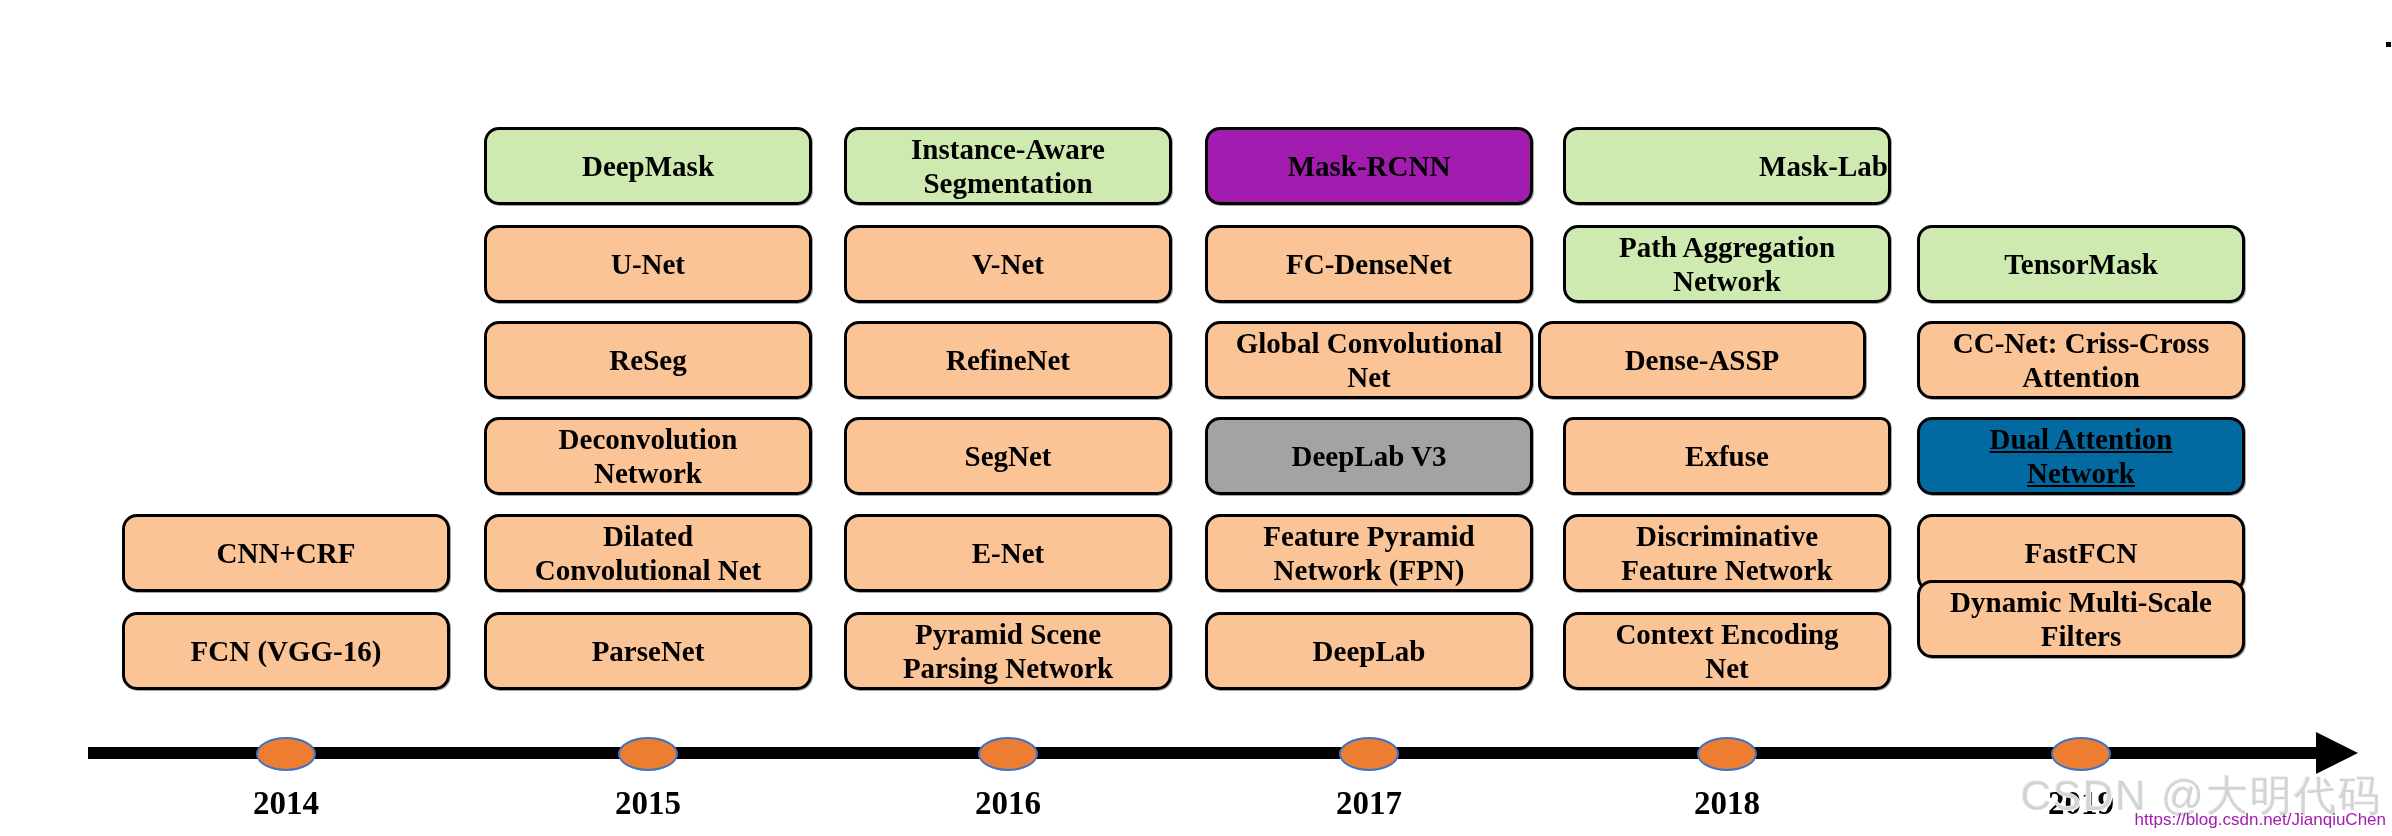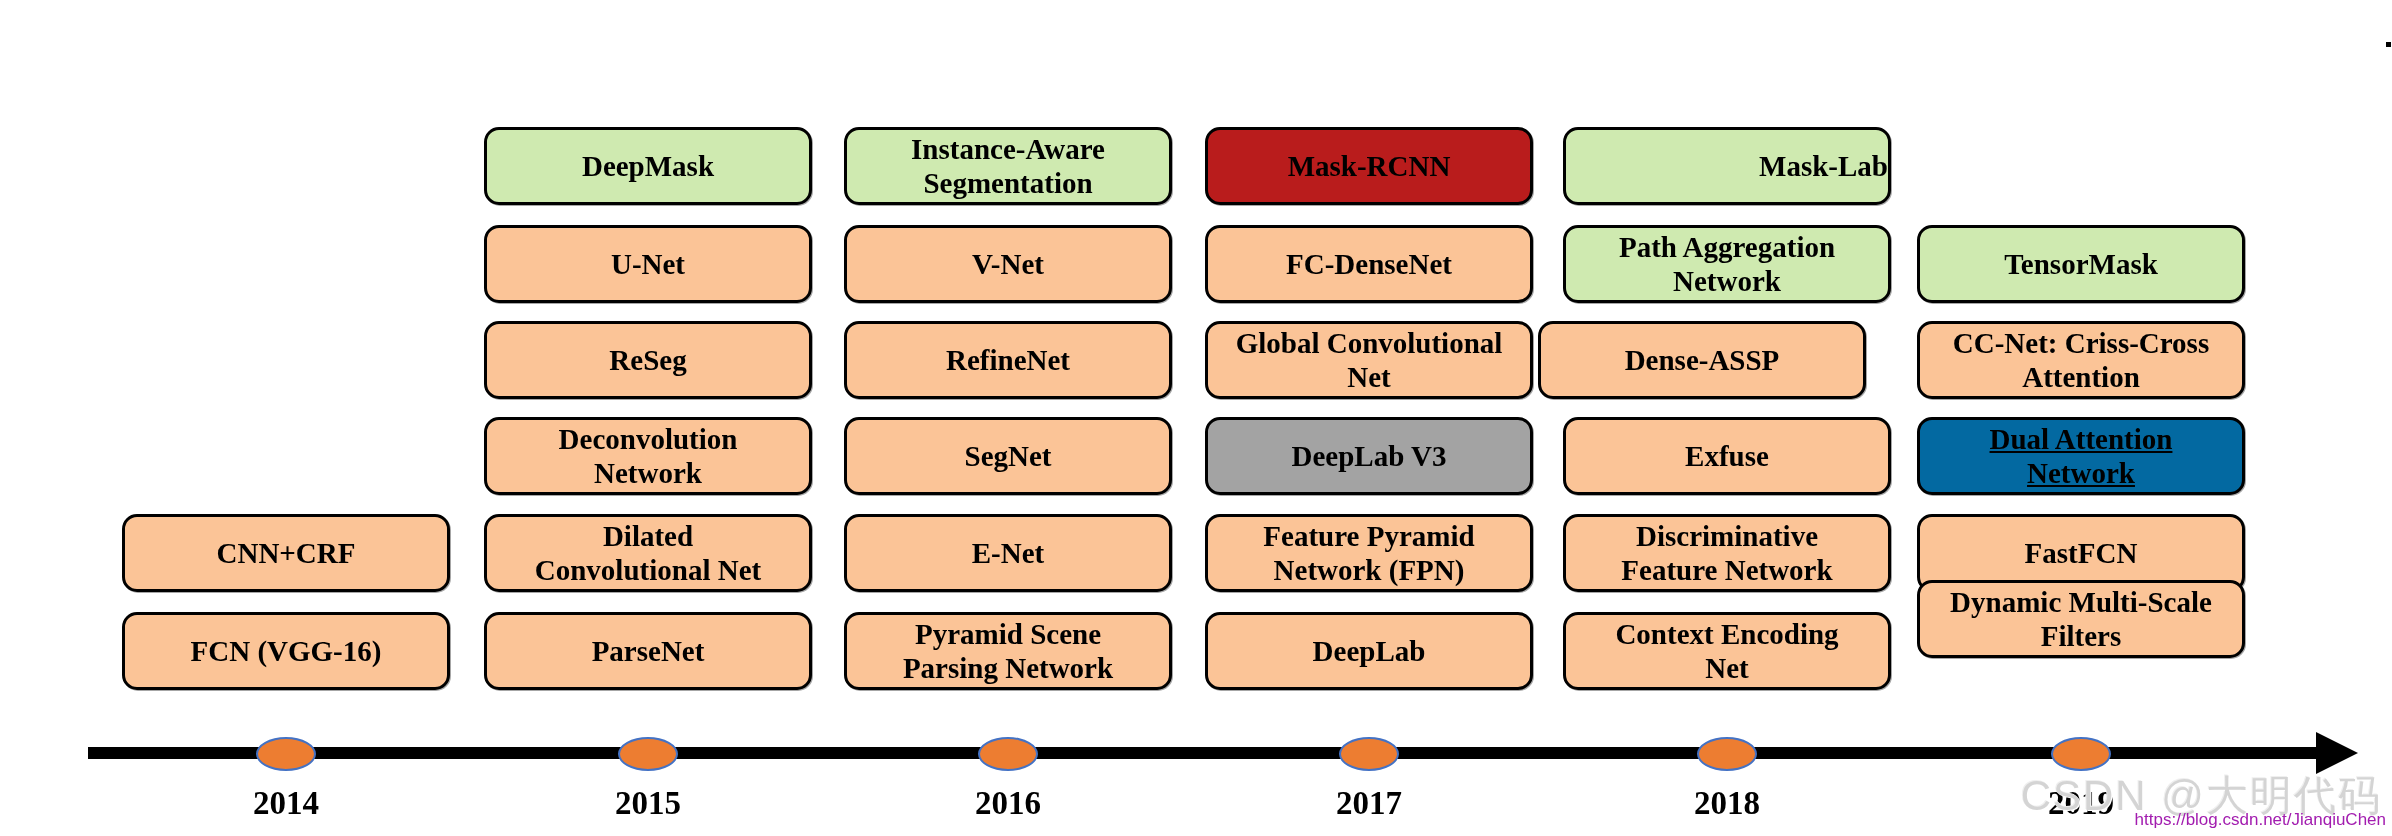--- a/index.html
+++ b/index.html
@@ -137,21 +137,21 @@
       </div>
       <div class="net-box" style="left: 844px; top: 417px; background: rgb(251, 196, 151);">
         <span>SegNet</span>
       </div>
       <div class="net-box" style="left: 844px; top: 514px; background: rgb(251, 196, 151);">
         <span>E-Net</span>
       </div>
       <div class="net-box" style="left: 844px; top: 612px; background: rgb(251, 196, 151);">
         <span>Pyramid Scene Parsing Network</span>
       </div>
-      <div class="net-box" style="left: 1205px; top: 127px; background: #b91c1c;">
+      <div class="net-box" style="left: 1205px; top: 127px; background: #a21caf;">
         <span>Mask-RCNN</span>
       </div>
       <div class="net-box" style="left: 1205px; top: 225px; background: rgb(251, 196, 151);">
         <span>FC-DenseNet</span>
       </div>
       <div class="net-box" style="left: 1205px; top: 321px; background: rgb(251, 196, 151);">
         <span>Global Convolutional Net</span>
       </div>
       <div class="net-box" style="left: 1205px; top: 417px; background: #a3a3a3; text-align: center;">
         <span>DeepLab V3</span>
@@ -164,21 +164,21 @@
       </div>
       <div class="net-box" style="left: 1563px; top: 127px; background: rgb(207, 234, 176); justify-content: flex-end;">
         <span>Mask-Lab</span>
       </div>
       <div class="net-box" style="left: 1563px; top: 225px; background: rgb(207, 234, 176);">
         <span>Path Aggregation Network</span>
       </div>
       <div class="net-box" style="left: 1538px; top: 321px; background: rgb(251, 196, 151);">
         <span>Dense-ASSP</span>
       </div>
-      <div class="net-box" style="left: 1563px; top: 417px; background: rgb(251, 196, 151);">
+      <div class="net-box" style="left: 1563px; top: 417px; background: rgb(251, 196, 151); border-radius: 10px;">
         <span>Exfuse</span>
       </div>
       <div class="net-box" style="left: 1563px; top: 514px; background: rgb(251, 196, 151);">
         <span>Discriminative Feature Network</span>
       </div>
       <div class="net-box" style="left: 1563px; top: 612px; background: rgb(251, 196, 151);">
         <span>Context Encoding Net</span>
       </div>
       <div class="net-box" style="left: 1917px; top: 225px; background: rgb(207, 234, 176);">
         <span>TensorMask</span>

